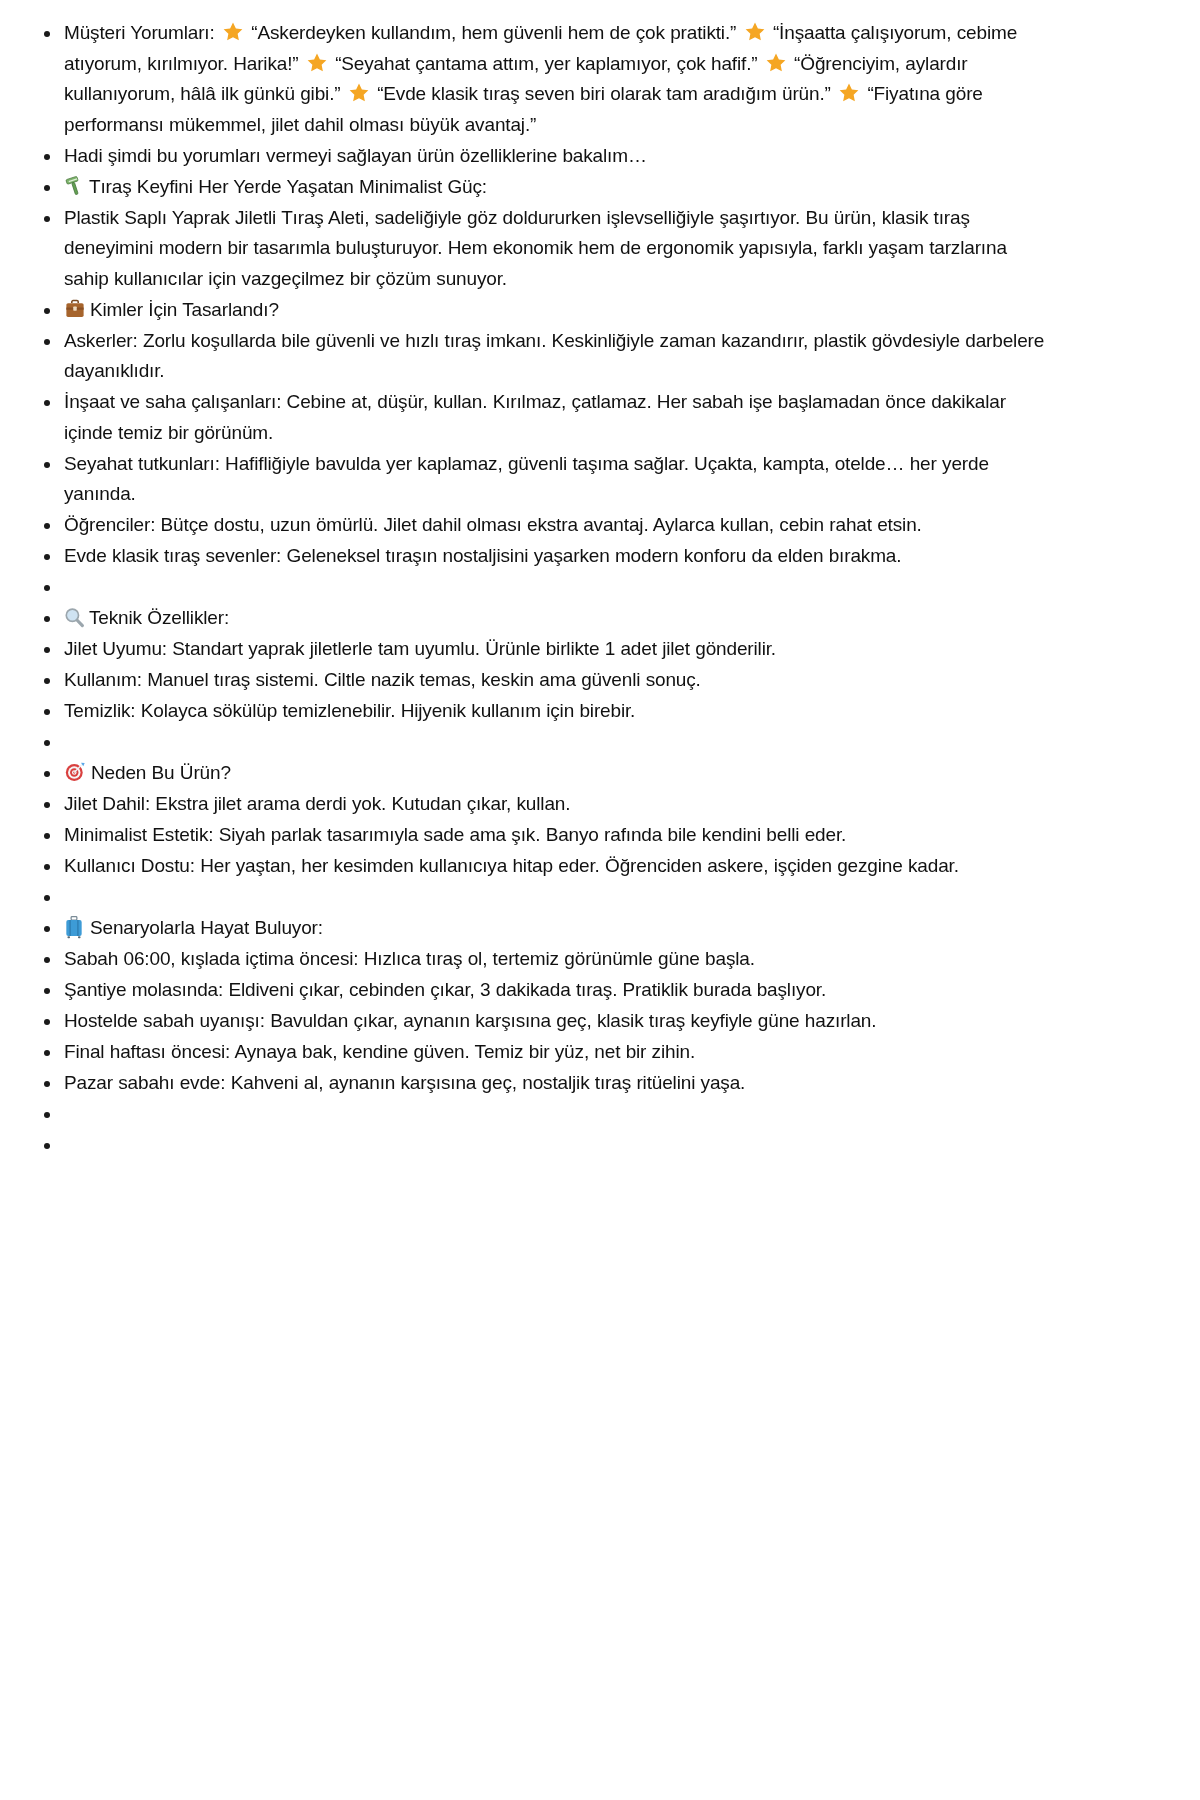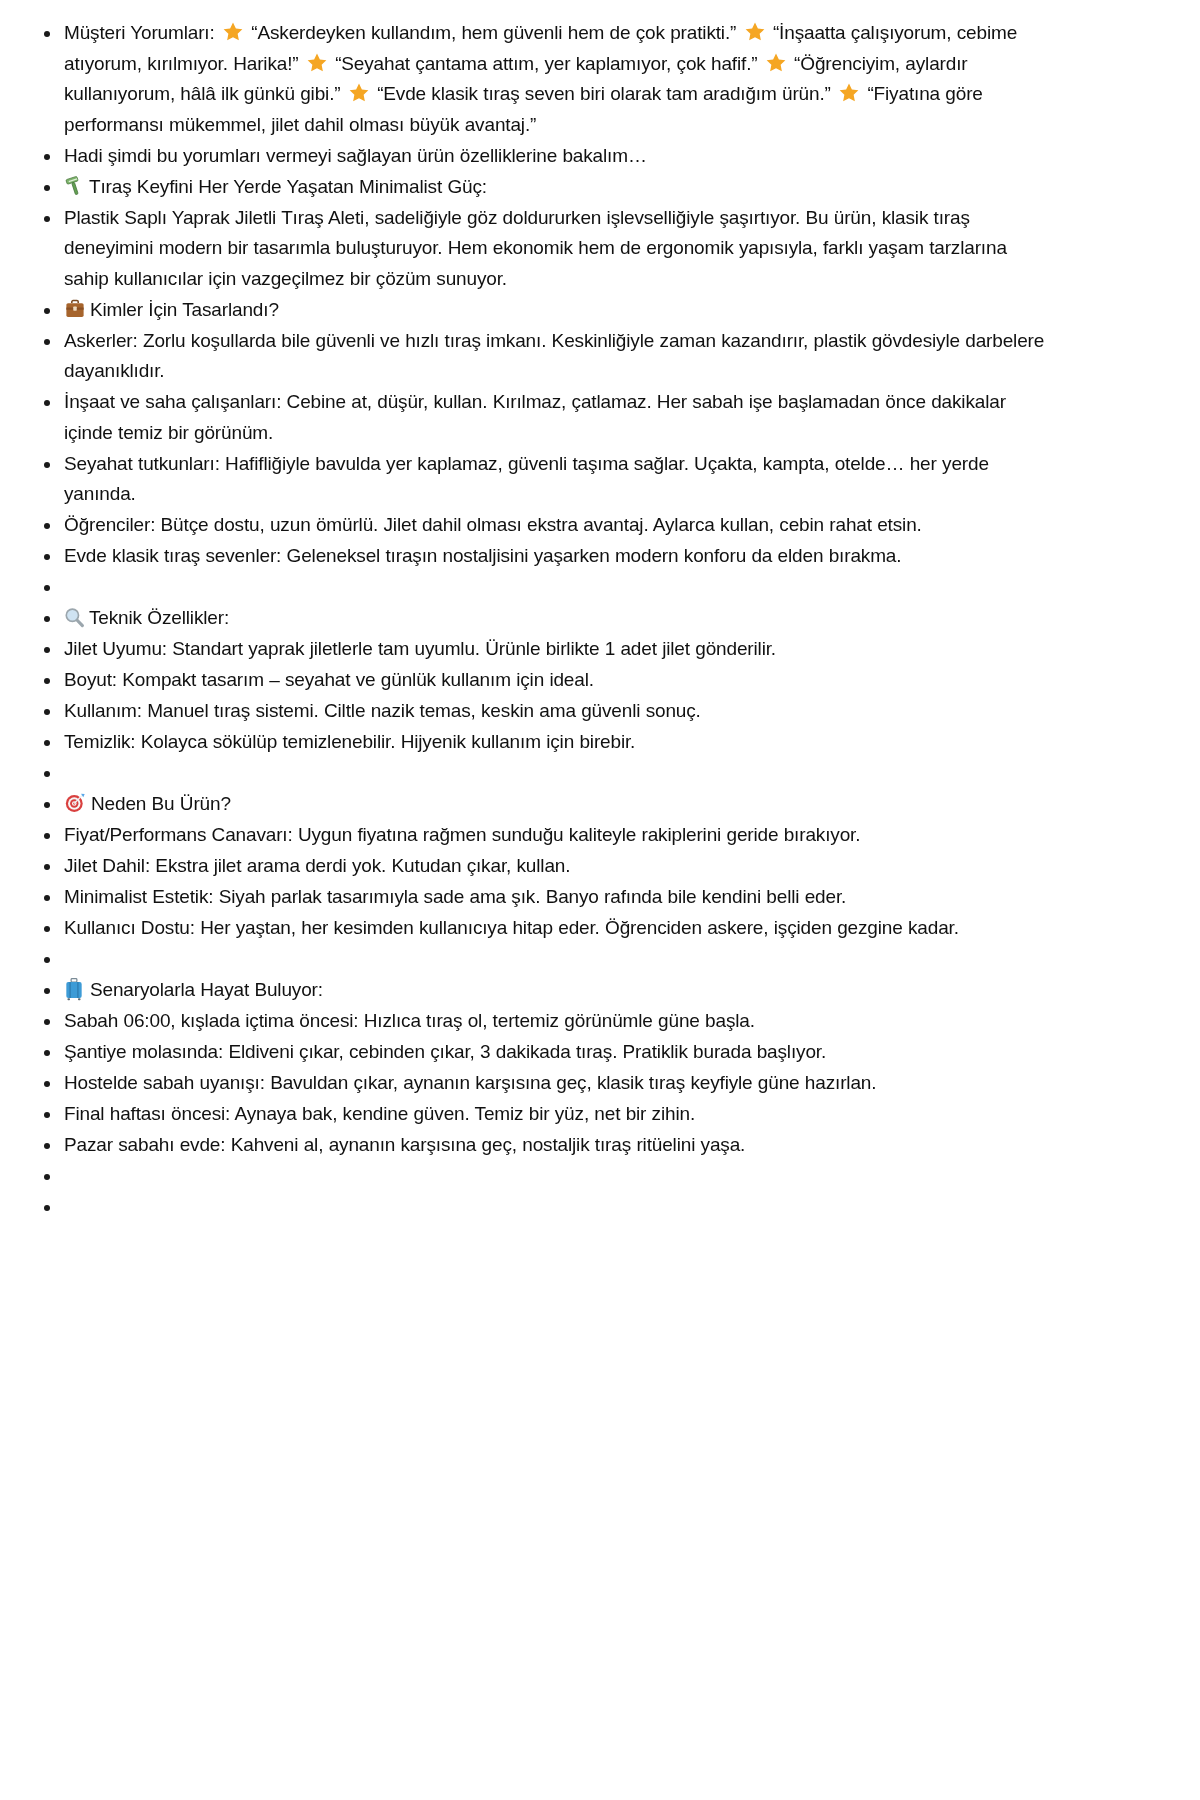--- a/index.html
+++ b/index.html
@@ -131,34 +131,32 @@
       <li class="doc-item"><span class="txt">İnşaat ve saha çalışanları: Cebine at, düşür, kullan. Kırılmaz, çatlamaz. Her sabah işe başlamadan önce dakikalar içinde temiz bir görünüm.</span></li>
       <li class="doc-item"><span class="txt">Seyahat tutkunları: Hafifliğiyle bavulda yer kaplamaz, güvenli taşıma sağlar. Uçakta, kampta, otelde… her yerde yanında.</span></li>
       <li class="doc-item"><span class="txt">Öğrenciler: Bütçe dostu, uzun ömürlü. Jilet dahil olması ekstra avantaj. Aylarca kullan, cebin rahat etsin.</span></li>
       <li class="doc-item"><span class="txt">Evde klasik tıraş sevenler: Geleneksel tıraşın nostaljisini yaşarken modern konforu da elden bırakma.</span></li>
       <li class="doc-item empty"></li>
       <li class="doc-item"><span class="magnifier"><svg viewBox="0 0 24 24">
             <line x1="14.0" y1="14.0" x2="21.0" y2="21.2" stroke="#9BA6AD" stroke-width="3.6" stroke-linecap="round"></line>
             <circle cx="9.6" cy="9.4" r="7.0" fill="#CFE3F2" stroke="#9BA6AD" stroke-width="1.9"></circle>
           </svg></span><span class="txt">Teknik Özellikler:</span></li>
       <li class="doc-item"><span class="txt">Jilet Uyumu: Standart yaprak jiletlerle tam uyumlu. Ürünle birlikte 1 adet jilet gönderilir.</span></li>
-      <li class="doc-item"><span class="txt">Boyut: Kompakt tasarım – seyahat ve günlük kullanım için ideal.</span></li>
       <li class="doc-item"><span class="txt">Kullanım: Manuel tıraş sistemi. Ciltle nazik temas, keskin ama güvenli sonuç.</span></li>
       <li class="doc-item"><span class="txt">Temizlik: Kolayca sökülüp temizlenebilir. Hijyenik kullanım için birebir.</span></li>
       <li class="doc-item empty"></li>
       <li class="doc-item"><span class="dart"><svg viewBox="0 0 24 24">
             <circle cx="11.2" cy="12.6" r="9.2" fill="#D9403F"></circle>
             <circle cx="11.2" cy="12.6" r="6.8" fill="#F6F6F6"></circle>
             <circle cx="11.2" cy="12.6" r="4.6" fill="#D9403F"></circle>
             <circle cx="11.2" cy="12.6" r="2.5" fill="#F6F6F6"></circle>
             <circle cx="11.2" cy="12.6" r="1.2" fill="#D9403F"></circle>
             <line x1="11.2" y1="12.6" x2="20.0" y2="3.4" stroke="#F0F3F6" stroke-width="1.5"></line>
             <polygon points="18.6,2.0 22.6,2.2 21.0,5.8" fill="#5AA7E8"></polygon>
           </svg></span><span class="txt">Neden Bu Ürün?</span></li>
-      <li class="doc-item"><span class="txt">Fiyat/Performans Canavarı: Uygun fiyatına rağmen sunduğu kaliteyle rakiplerini geride bırakıyor.</span></li>
       <li class="doc-item"><span class="txt">Jilet Dahil: Ekstra jilet arama derdi yok. Kutudan çıkar, kullan.</span></li>
       <li class="doc-item"><span class="txt">Minimalist Estetik: Siyah parlak tasarımıyla sade ama şık. Banyo rafında bile kendini belli eder.</span></li>
       <li class="doc-item"><span class="txt">Kullanıcı Dostu: Her yaştan, her kesimden kullanıcıya hitap eder. Öğrenciden askere, işçiden gezgine kadar.</span></li>
       <li class="doc-item empty"></li>
       <li class="doc-item"><span class="luggage"><svg viewBox="0 0 20 24">
             <rect x="7.0" y="0.6" width="6.0" height="3.6" rx="1.0" fill="none" stroke="#7A8B96" stroke-width="1.3"></rect>
             <rect x="2.0" y="4.2" width="16.0" height="16.6" rx="2.0" fill="#3D9BD6"></rect>
             <rect x="5.2" y="4.2" width="1.5" height="16.6" fill="#2E7FB3"></rect>
             <rect x="13.3" y="4.2" width="1.5" height="16.6" fill="#2E7FB3"></rect>
             <rect x="3.2" y="21.0" width="2.6" height="2.3" rx="0.8" fill="#5A6A75"></rect>

